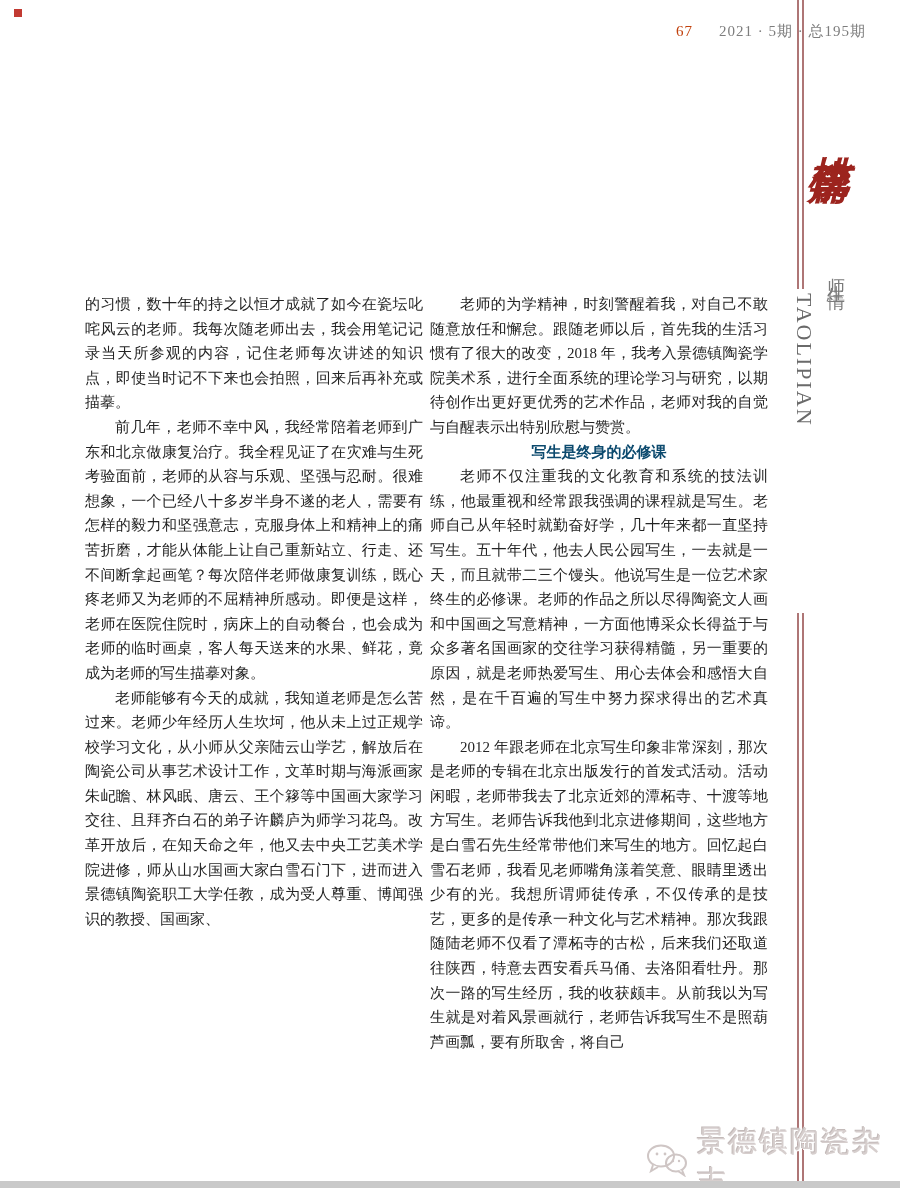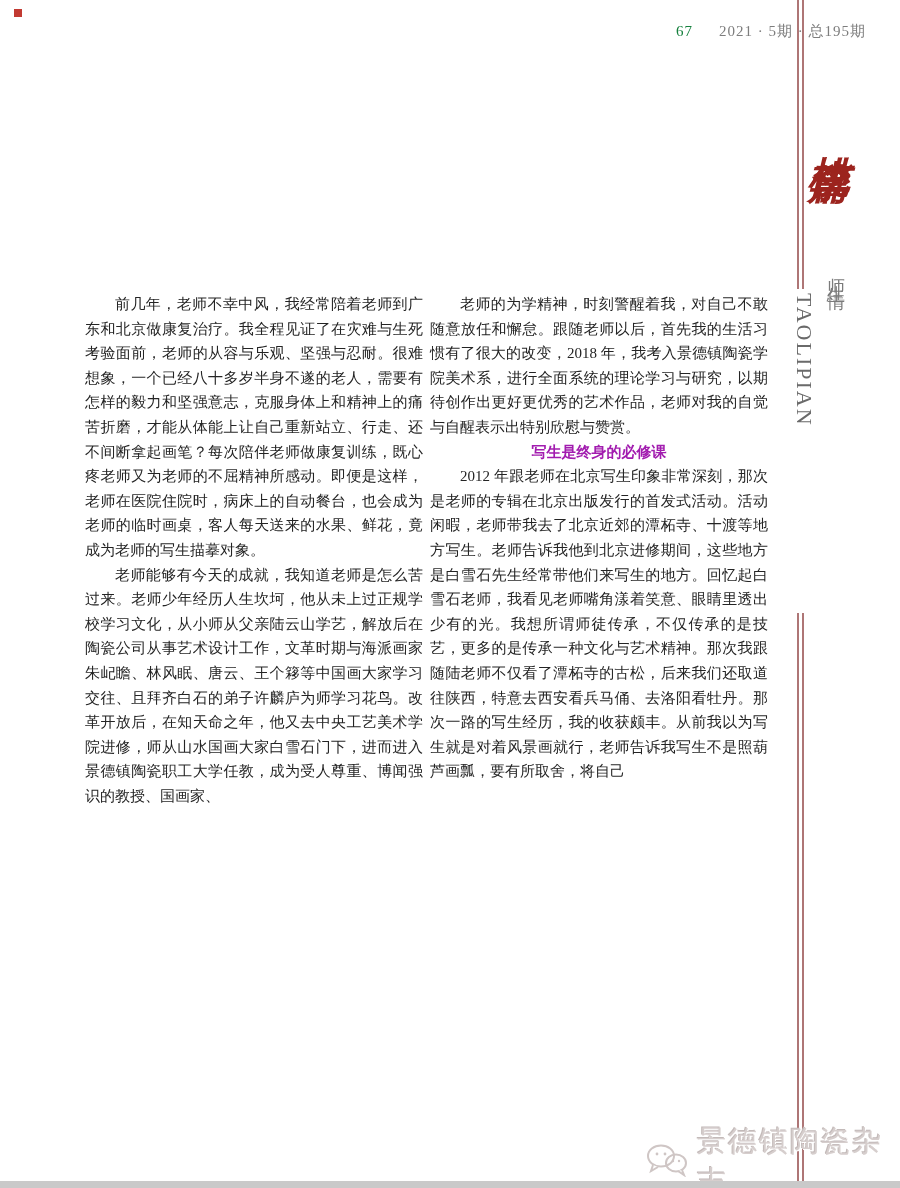--- a/index.html
+++ b/index.html
@@ -16,21 +16,21 @@
     position:absolute;left:14px;top:9px;width:8px;height:8px;
     background:#c23a32;
   }
   
   .page-header{
     position:absolute;top:22px;right:34px;
     font-size:15px;color:#7d7d7d;
     font-family:"Liberation Serif",serif;
     letter-spacing:1px;
   }
-  .page-header .page-num{margin-right:26px;color:#15803d;}
+  .page-header .page-num{margin-right:26px;color:#c2410c;}
   
   .red-rule{
     position:absolute;left:797px;width:3px;
     border-left:2px solid rgba(160,94,94,.85);
     border-right:2px solid rgba(160,94,94,.85);
     box-sizing:content-box;
   }
   .red-rule.top{top:0;height:289px;}
   .red-rule.bottom{top:613px;height:575px;}
   
@@ -67,21 +67,21 @@
   .col-left{left:85px;}
   .col-right{left:430px;}
   .col p{margin:0;text-indent:2em;}
   .col p.no-indent{text-indent:0;}
   .sub-heading{
     margin:2px 0 2px 0;
     text-align:center;
     font-weight:bold;
     font-size:15px;
     font-family:"Liberation Sans","DejaVu Sans",sans-serif;
-    color:#a21caf;
+    color:#0c4a6e;
     text-indent:0 !important;
   }
   
   .watermark{
     position:absolute;left:645px;top:1122px;
     display:flex;align-items:center;gap:8px;
     color:#d3cbcb;
   }
   .watermark .wm-text{
     font-size:29px;letter-spacing:2px;
@@ -108,27 +108,29 @@
   </div>
 
   <div class="red-rule top"></div>
   <div class="red-rule bottom"></div>
 
   <div class="section-title">桃李篇</div>
   <div class="section-subtitle">师生情</div>
   <div class="section-pinyin">TAOLIPIAN</div>
 
   <div class="col col-left">
+    <p class="no-indent">的习惯，数十年的持之以恒才成就了如今在瓷坛叱咤风云的老师。我每次随老师出去，我会用笔记记录当天所参观的内容，记住老师每次讲述的知识点，即使当时记不下来也会拍照，回来后再补充或描摹。</p>
     <p>前几年，老师不幸中风，我经常陪着老师到广东和北京做康复治疗。我全程见证了在灾难与生死考验面前，老师的从容与乐观、坚强与忍耐。很难想象，一个已经八十多岁半身不遂的老人，需要有怎样的毅力和坚强意志，克服身体上和精神上的痛苦折磨，才能从体能上让自己重新站立、行走、还不间断拿起画笔？每次陪伴老师做康复训练，既心疼老师又为老师的不屈精神所感动。即便是这样，老师在医院住院时，病床上的自动餐台，也会成为老师的临时画桌，客人每天送来的水果、鲜花，竟成为老师的写生描摹对象。</p>
     <p>老师能够有今天的成就，我知道老师是怎么苦过来。老师少年经历人生坎坷，他从未上过正规学校学习文化，从小师从父亲陆云山学艺，解放后在陶瓷公司从事艺术设计工作，文革时期与海派画家朱屺瞻、林风眠、唐云、王个簃等中国画大家学习交往、且拜齐白石的弟子许麟庐为师学习花鸟。改革开放后，在知天命之年，他又去中央工艺美术学院进修，师从山水国画大家白雪石门下，进而进入景德镇陶瓷职工大学任教，成为受人尊重、博闻强识的教授、国画家、</p>
   </div>
 
   <div class="col col-right">
     <p>老师的为学精神，时刻警醒着我，对自己不敢随意放任和懈怠。跟随老师以后，首先我的生活习惯有了很大的改变，2018 年，我考入景德镇陶瓷学院美术系，进行全面系统的理论学习与研究，以期待创作出更好更优秀的艺术作品，老师对我的自觉与自醒表示出特别欣慰与赞赏。</p>
     <p class="sub-heading">写生是终身的必修课</p>
+    <p>老师不仅注重我的文化教育和系统的技法训练，他最重视和经常跟我强调的课程就是写生。老师自己从年轻时就勤奋好学，几十年来都一直坚持写生。五十年代，他去人民公园写生，一去就是一天，而且就带二三个馒头。他说写生是一位艺术家终生的必修课。老师的作品之所以尽得陶瓷文人画和中国画之写意精神，一方面他博采众长得益于与众多著名国画家的交往学习获得精髓，另一重要的原因，就是老师热爱写生、用心去体会和感悟大自然，是在千百遍的写生中努力探求得出的艺术真谛。</p>
     <p>2012 年跟老师在北京写生印象非常深刻，那次是老师的专辑在北京出版发行的首发式活动。活动闲暇，老师带我去了北京近郊的潭柘寺、十渡等地方写生。老师告诉我他到北京进修期间，这些地方是白雪石先生经常带他们来写生的地方。回忆起白雪石老师，我看见老师嘴角漾着笑意、眼睛里透出少有的光。我想所谓师徒传承，不仅传承的是技艺，更多的是传承一种文化与艺术精神。那次我跟随陆老师不仅看了潭柘寺的古松，后来我们还取道往陕西，特意去西安看兵马俑、去洛阳看牡丹。那次一路的写生经历，我的收获颇丰。从前我以为写生就是对着风景画就行，老师告诉我写生不是照葫芦画瓢，要有所取舍，将自己</p>
   </div>
 
   <div class="watermark">
     <span class="wm-icon">
       <svg width="44" height="34" viewBox="0 0 44 34">
         <g fill="none" stroke="#cfc6c5" stroke-width="2">
           <ellipse cx="16" cy="13" rx="13" ry="10.5"></ellipse>
           <path d="M8 22 L6 28 L13 24" fill="#ffffff" stroke="#cfc6c5"></path>
           <ellipse cx="31" cy="20" rx="10" ry="8.5"></ellipse>

